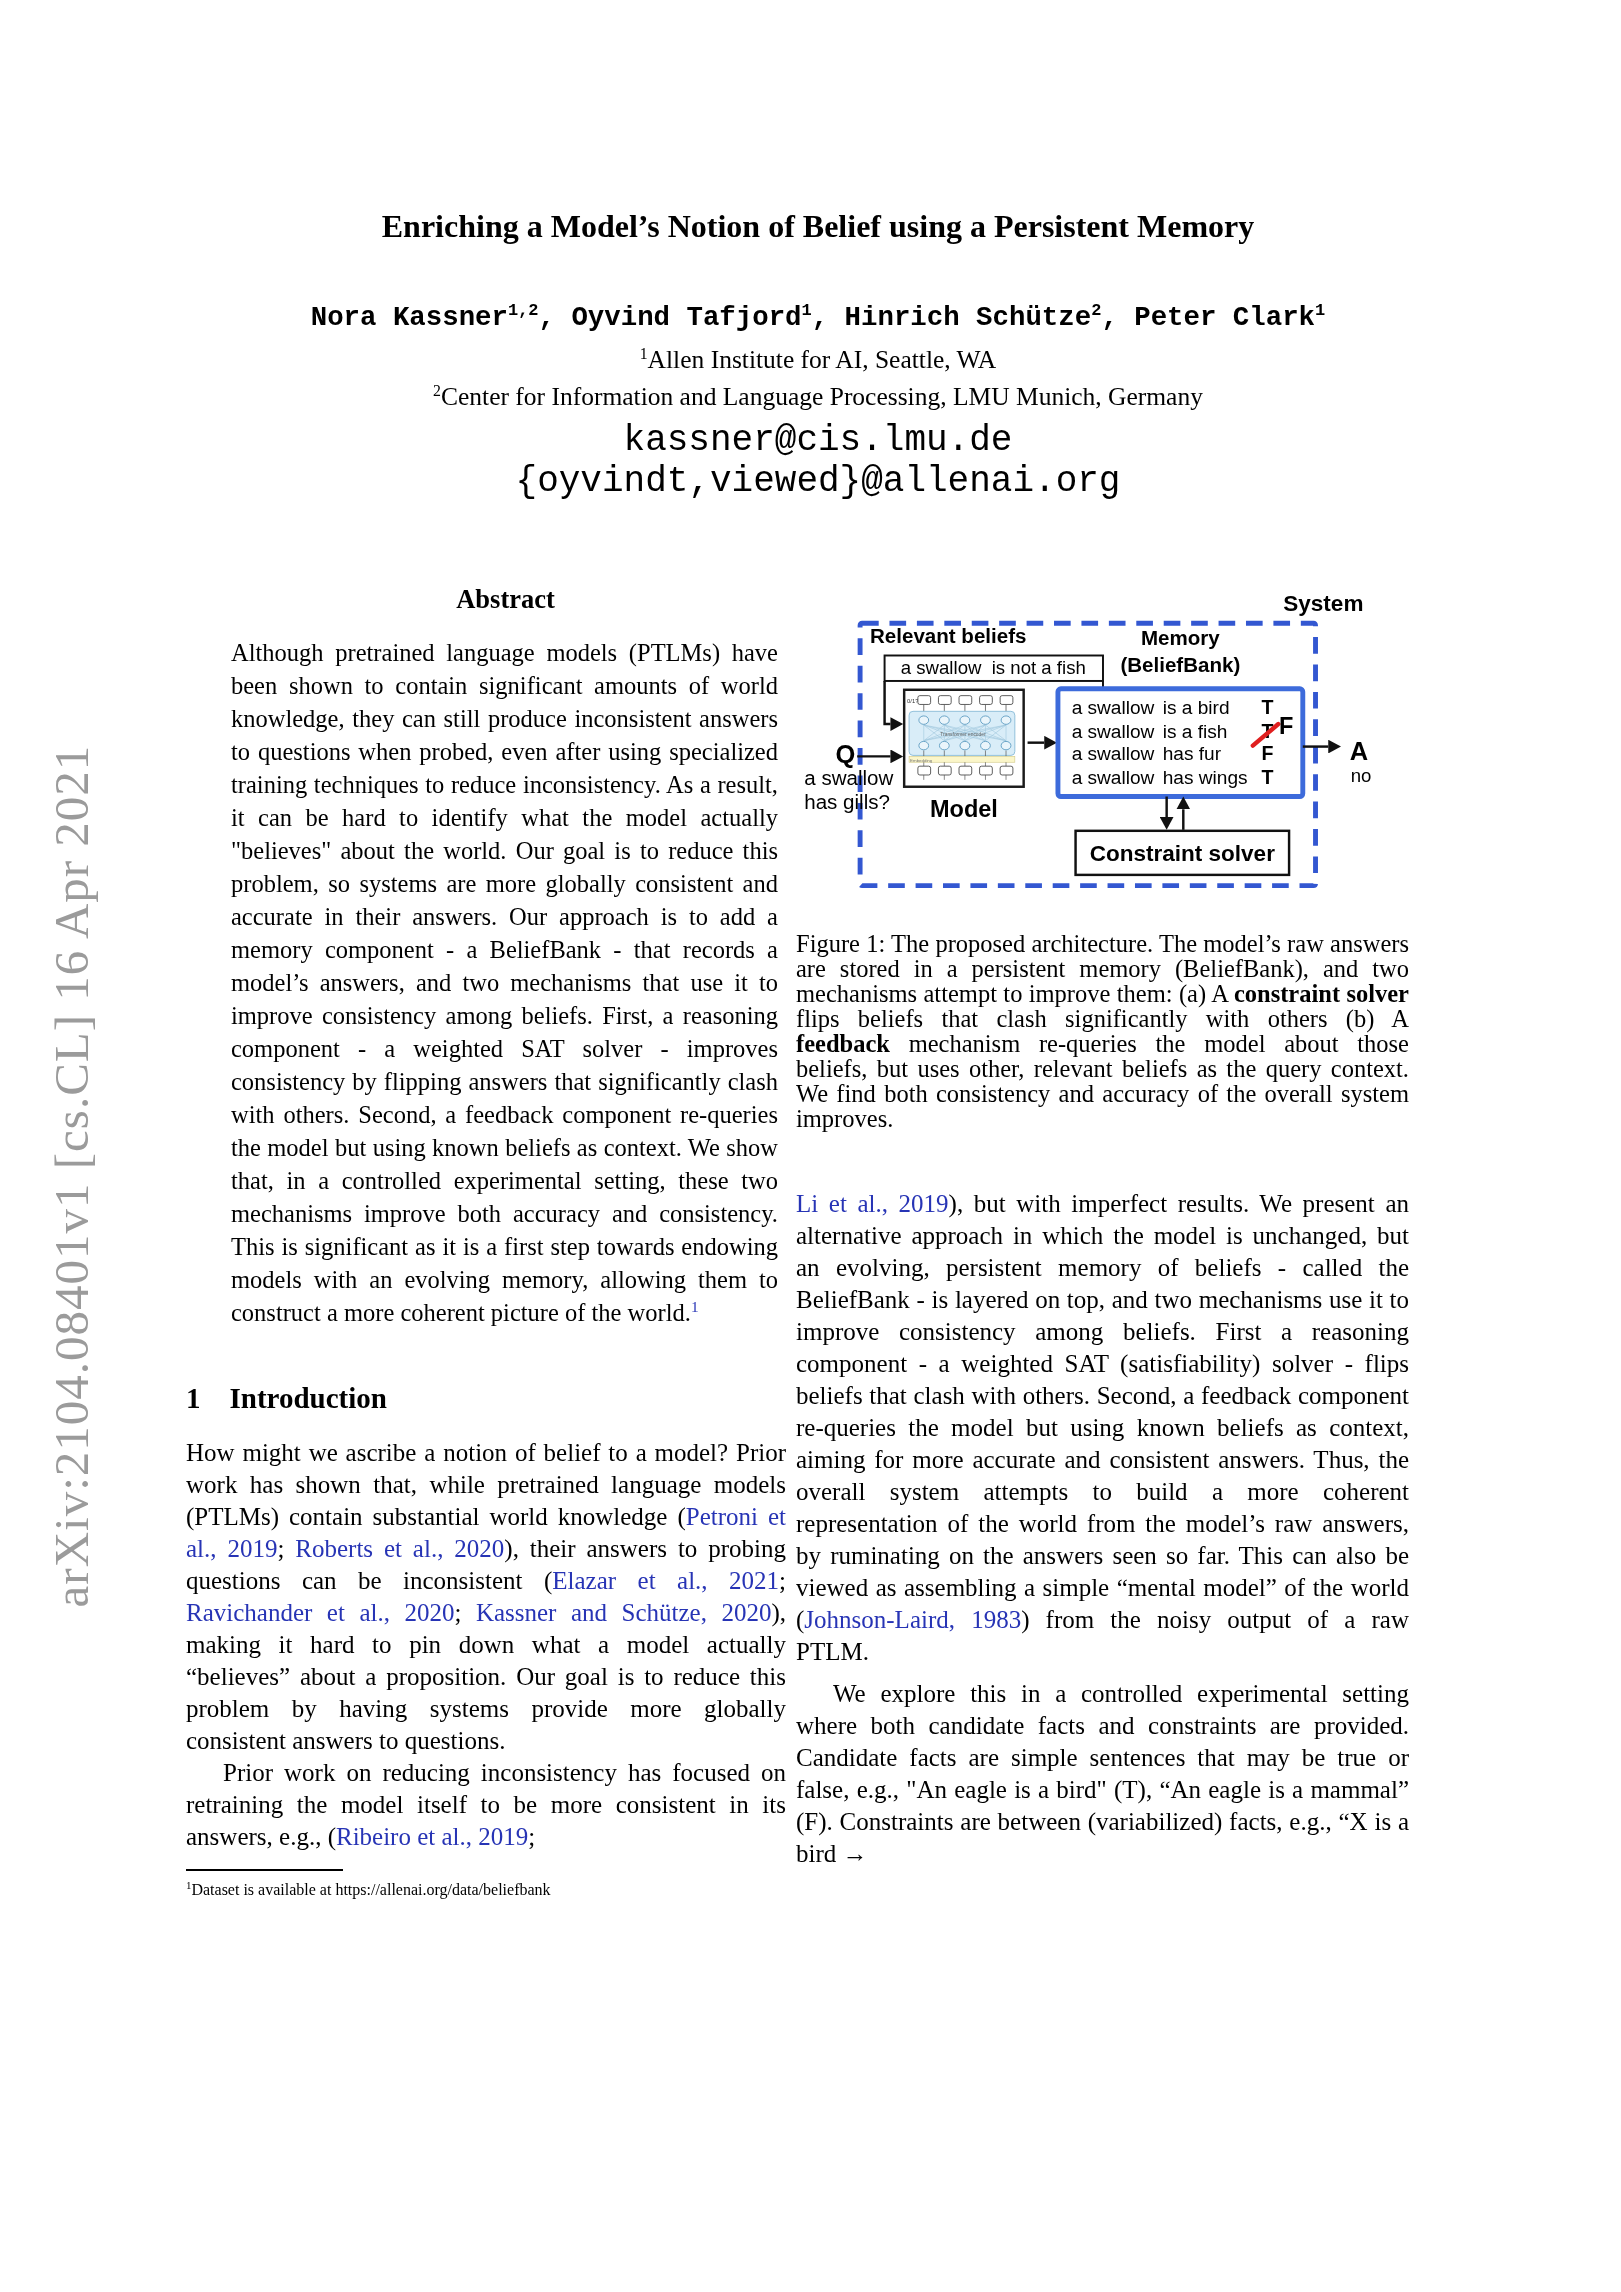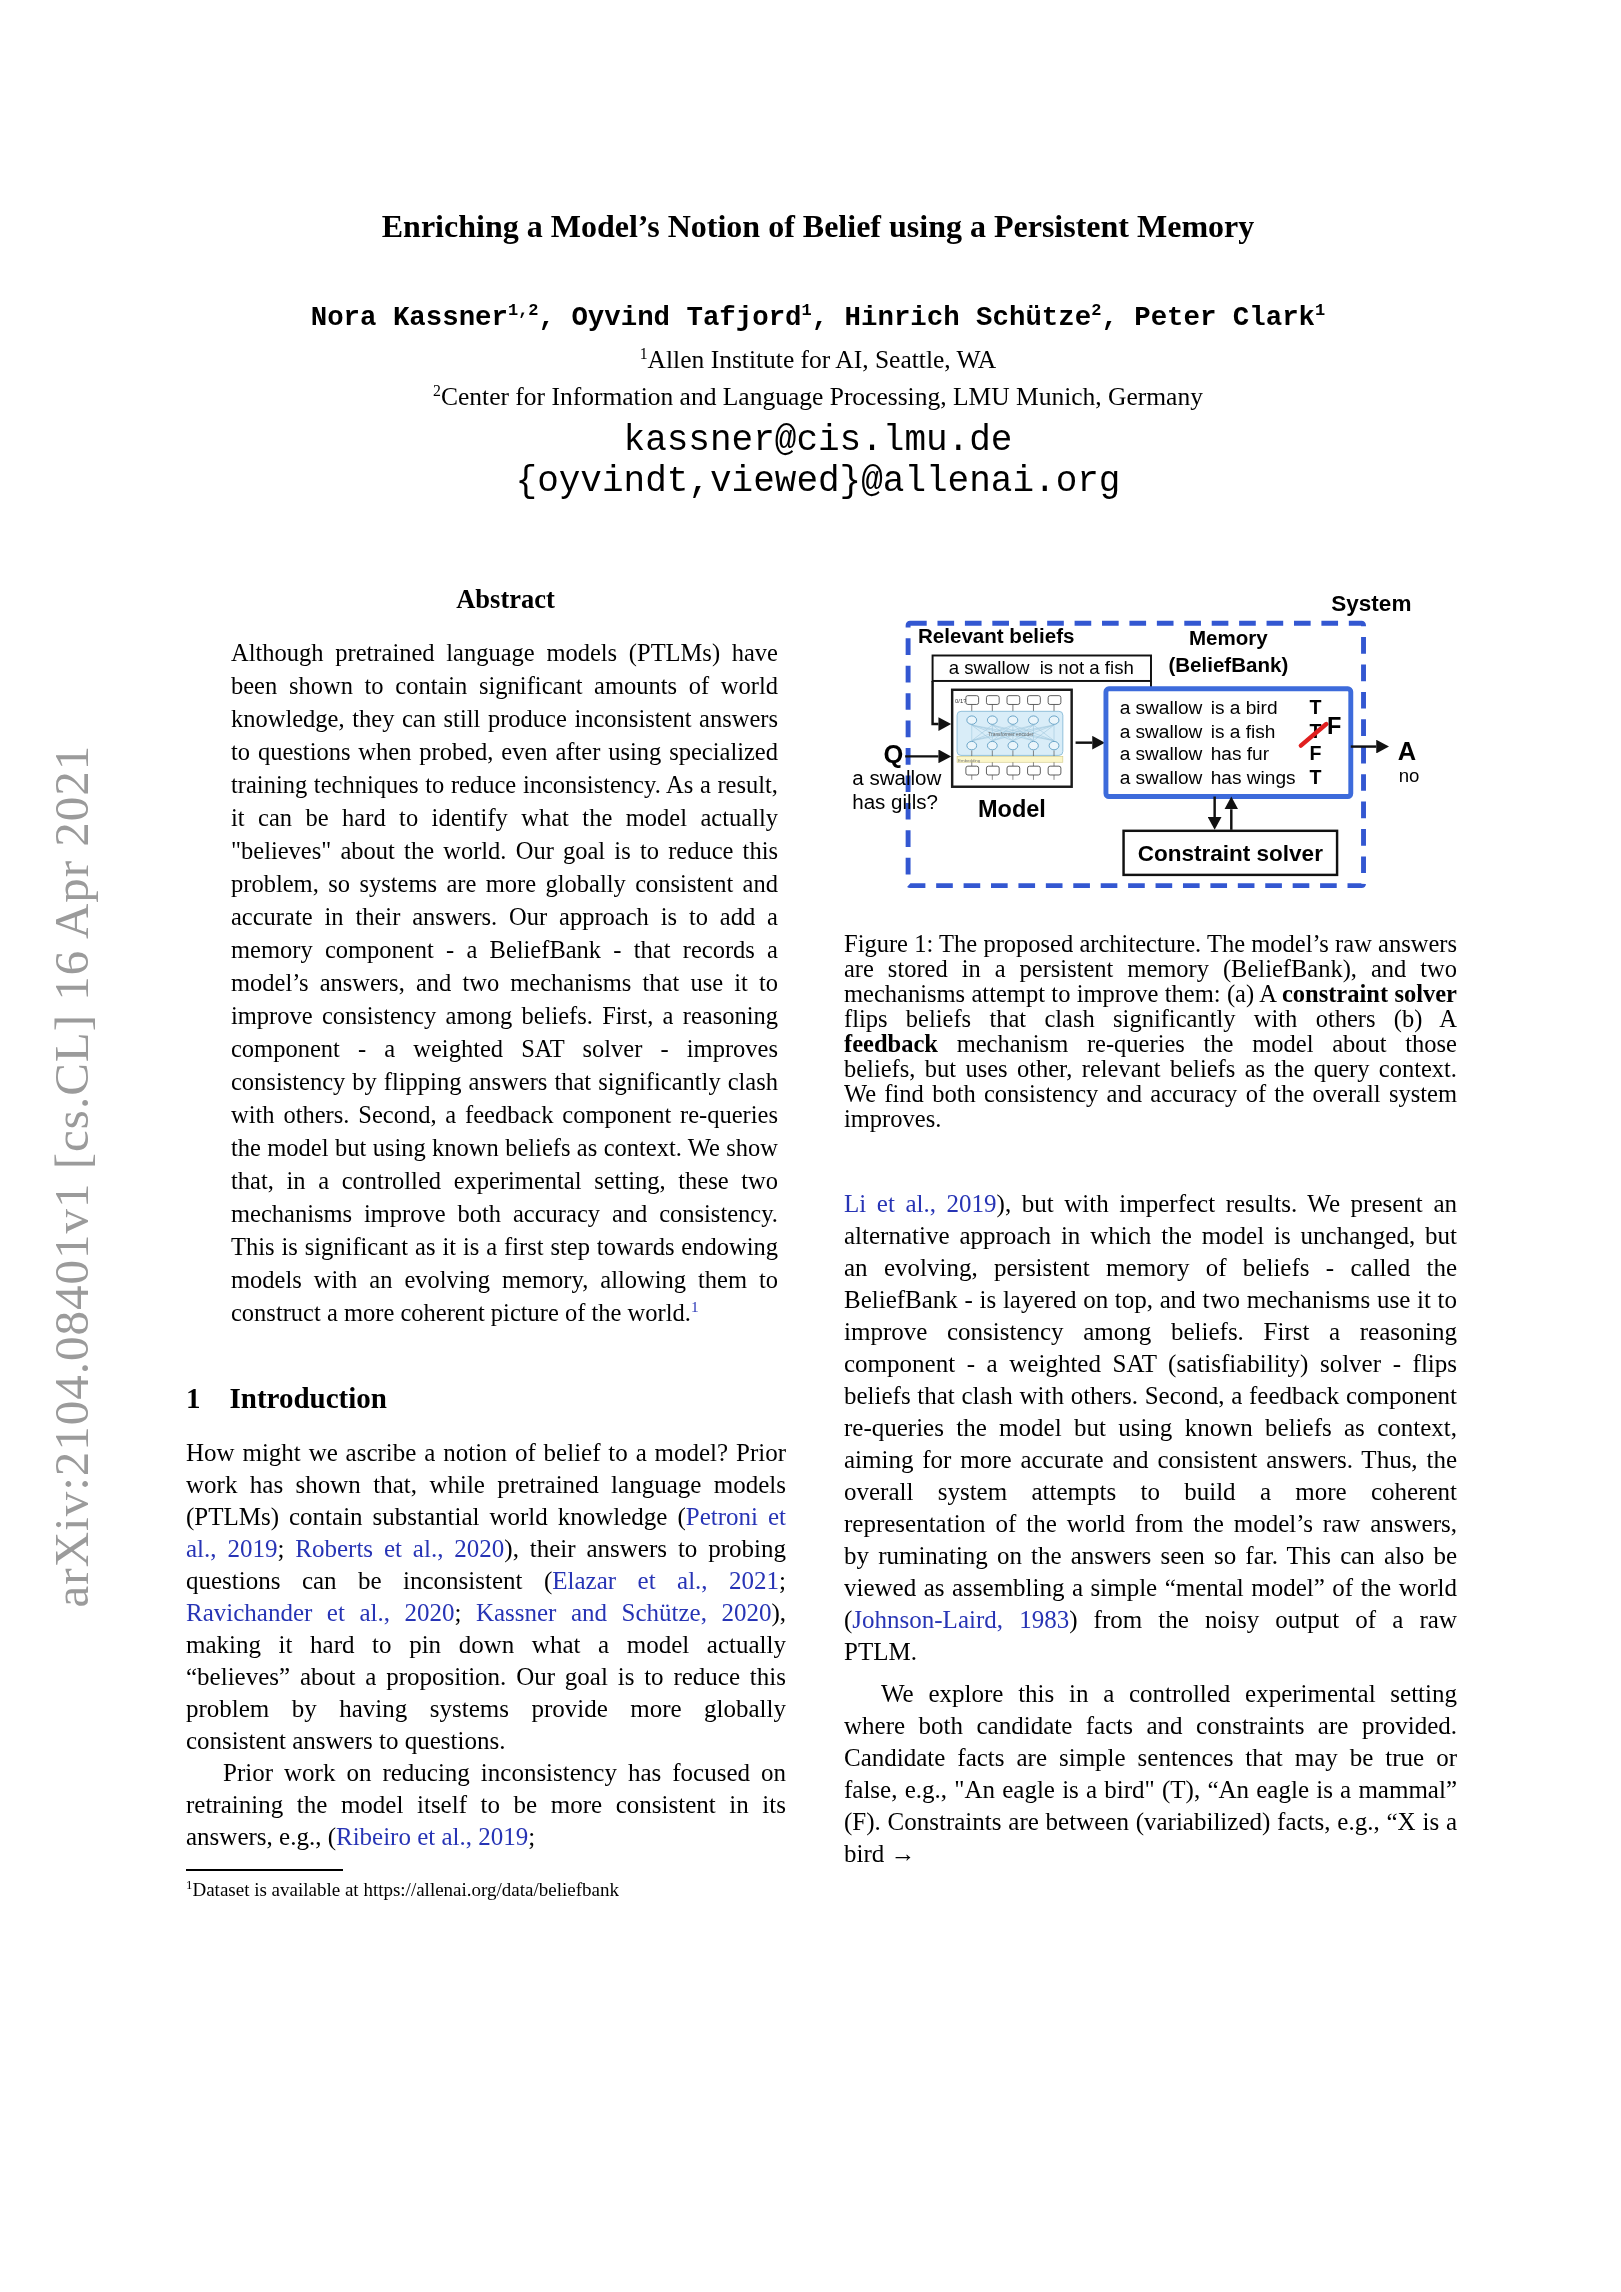--- a/index.html
+++ b/index.html
@@ -28,29 +28,29 @@
   .affil-2{top:382px;font-size:25.5px;}
   .email{font-family:"Liberation Mono", monospace;font-size:36px;}
   .email-1{top:420px;}
   .email-2{top:461px;}
   .seg-sup{vertical-align:super;font-size:0.62em;line-height:0;}
   .seg-suplink{vertical-align:super;font-size:0.62em;line-height:0;color:var(--link);}
   .seg-link{color:var(--link);}
   .seg-bold{font-weight:bold;}
   .col{position:absolute;}
   .col-left{left:186px;top:584px;width:600px;}
-  .col-right{left:844px;top:584px;width:613px;}
+  .col-right{left:796px;top:584px;width:613px;}
   .abstract-head{width:549px;margin-left:45px;text-align:center;font-size:26.5px;font-weight:bold;margin-bottom:21px;}
   .abstract-body{width:547px;margin-left:45px;font-size:24.5px;line-height:33px;text-align:justify;}
   .sec-head{margin-top:53px;margin-bottom:22px;font-size:29px;font-weight:bold;}
   .sec-num{margin-right:29px;}
   .body-par{font-size:25px;line-height:32px;text-align:justify;hyphens:none;}
   .indented{text-indent:37px;}
   .footnote-rule{width:157px;border:none;border-top:2px solid #000;margin-top:15.7px;margin-bottom:7.8px;}
-  .footnote{font-size:19px;line-height:23.5px;}
+  .footnote{font-size:16px;line-height:23.5px;}
   .footnote .seg-sup{font-size:0.68em;}
   .diagram{display:block;margin:0;}
   .caption{margin-top:9.8px;font-size:24.5px;line-height:25px;text-align:justify;}
   .col-right .body-par.first{margin-top:57px;}
   .col-right .body-par + .body-par{margin-top:9.8px;}
   svg text{font-family:"Liberation Sans", sans-serif;white-space:pre;}
 </style>
 </head>
 <body>
 

